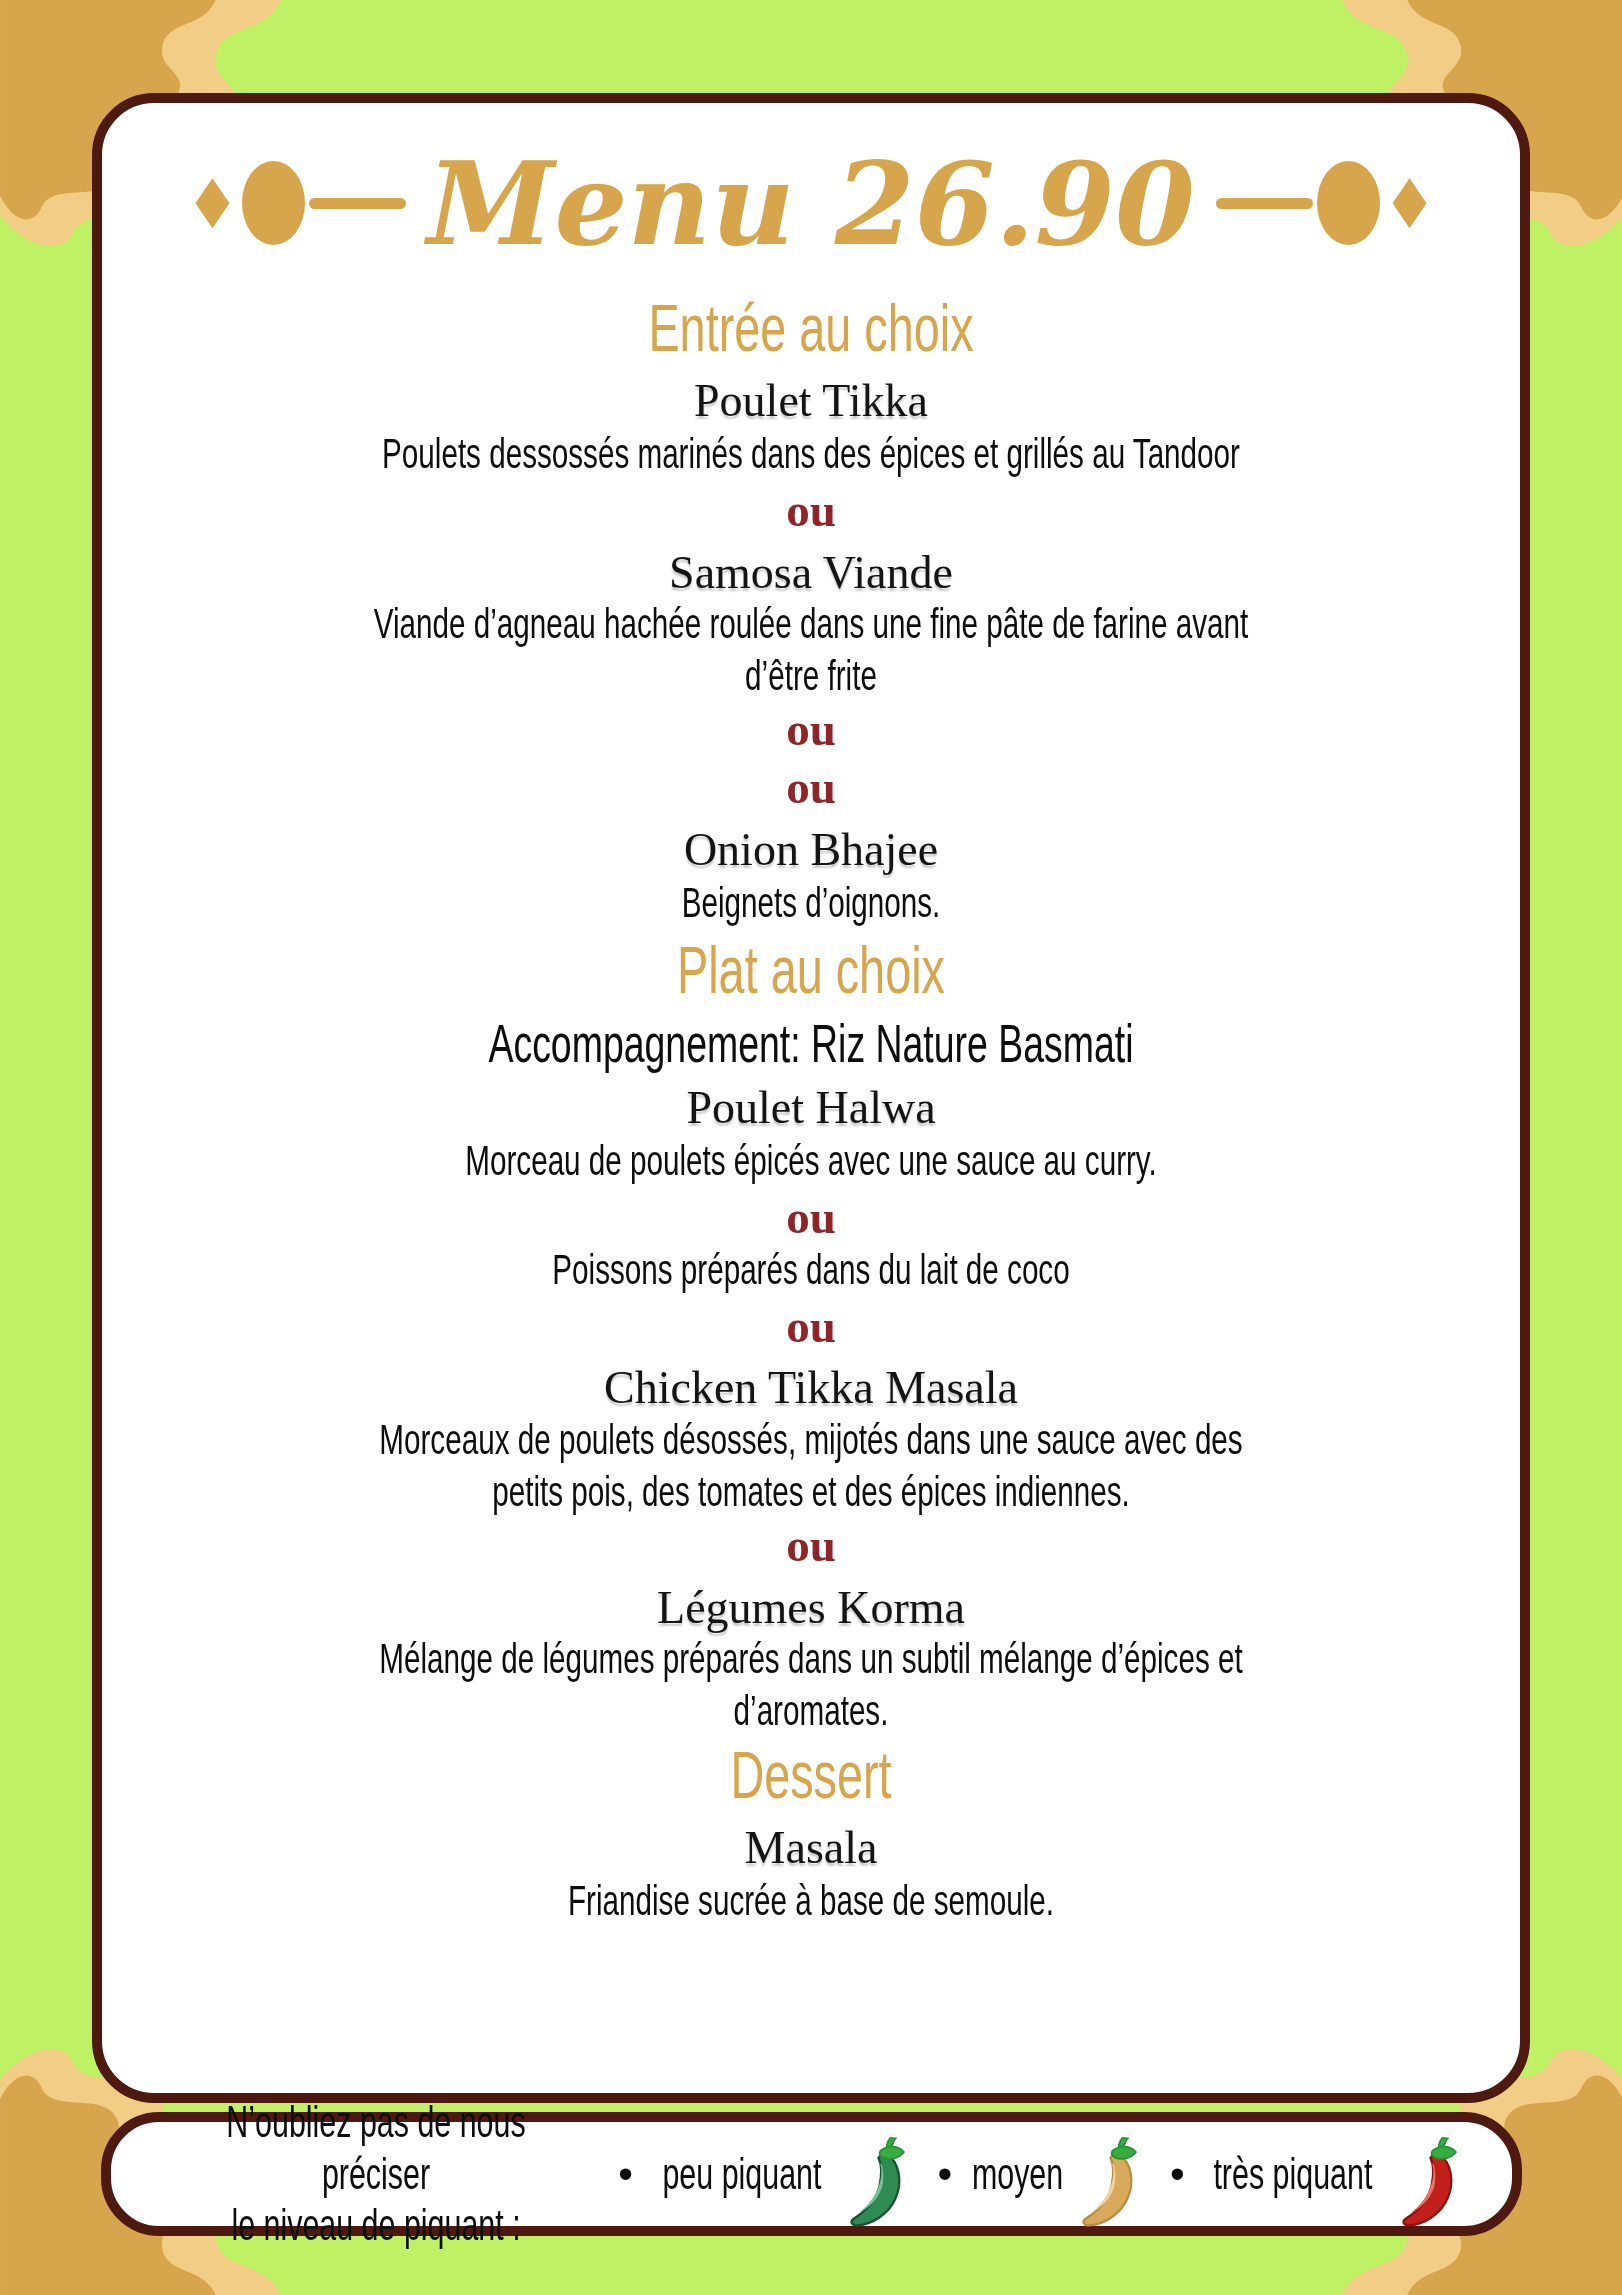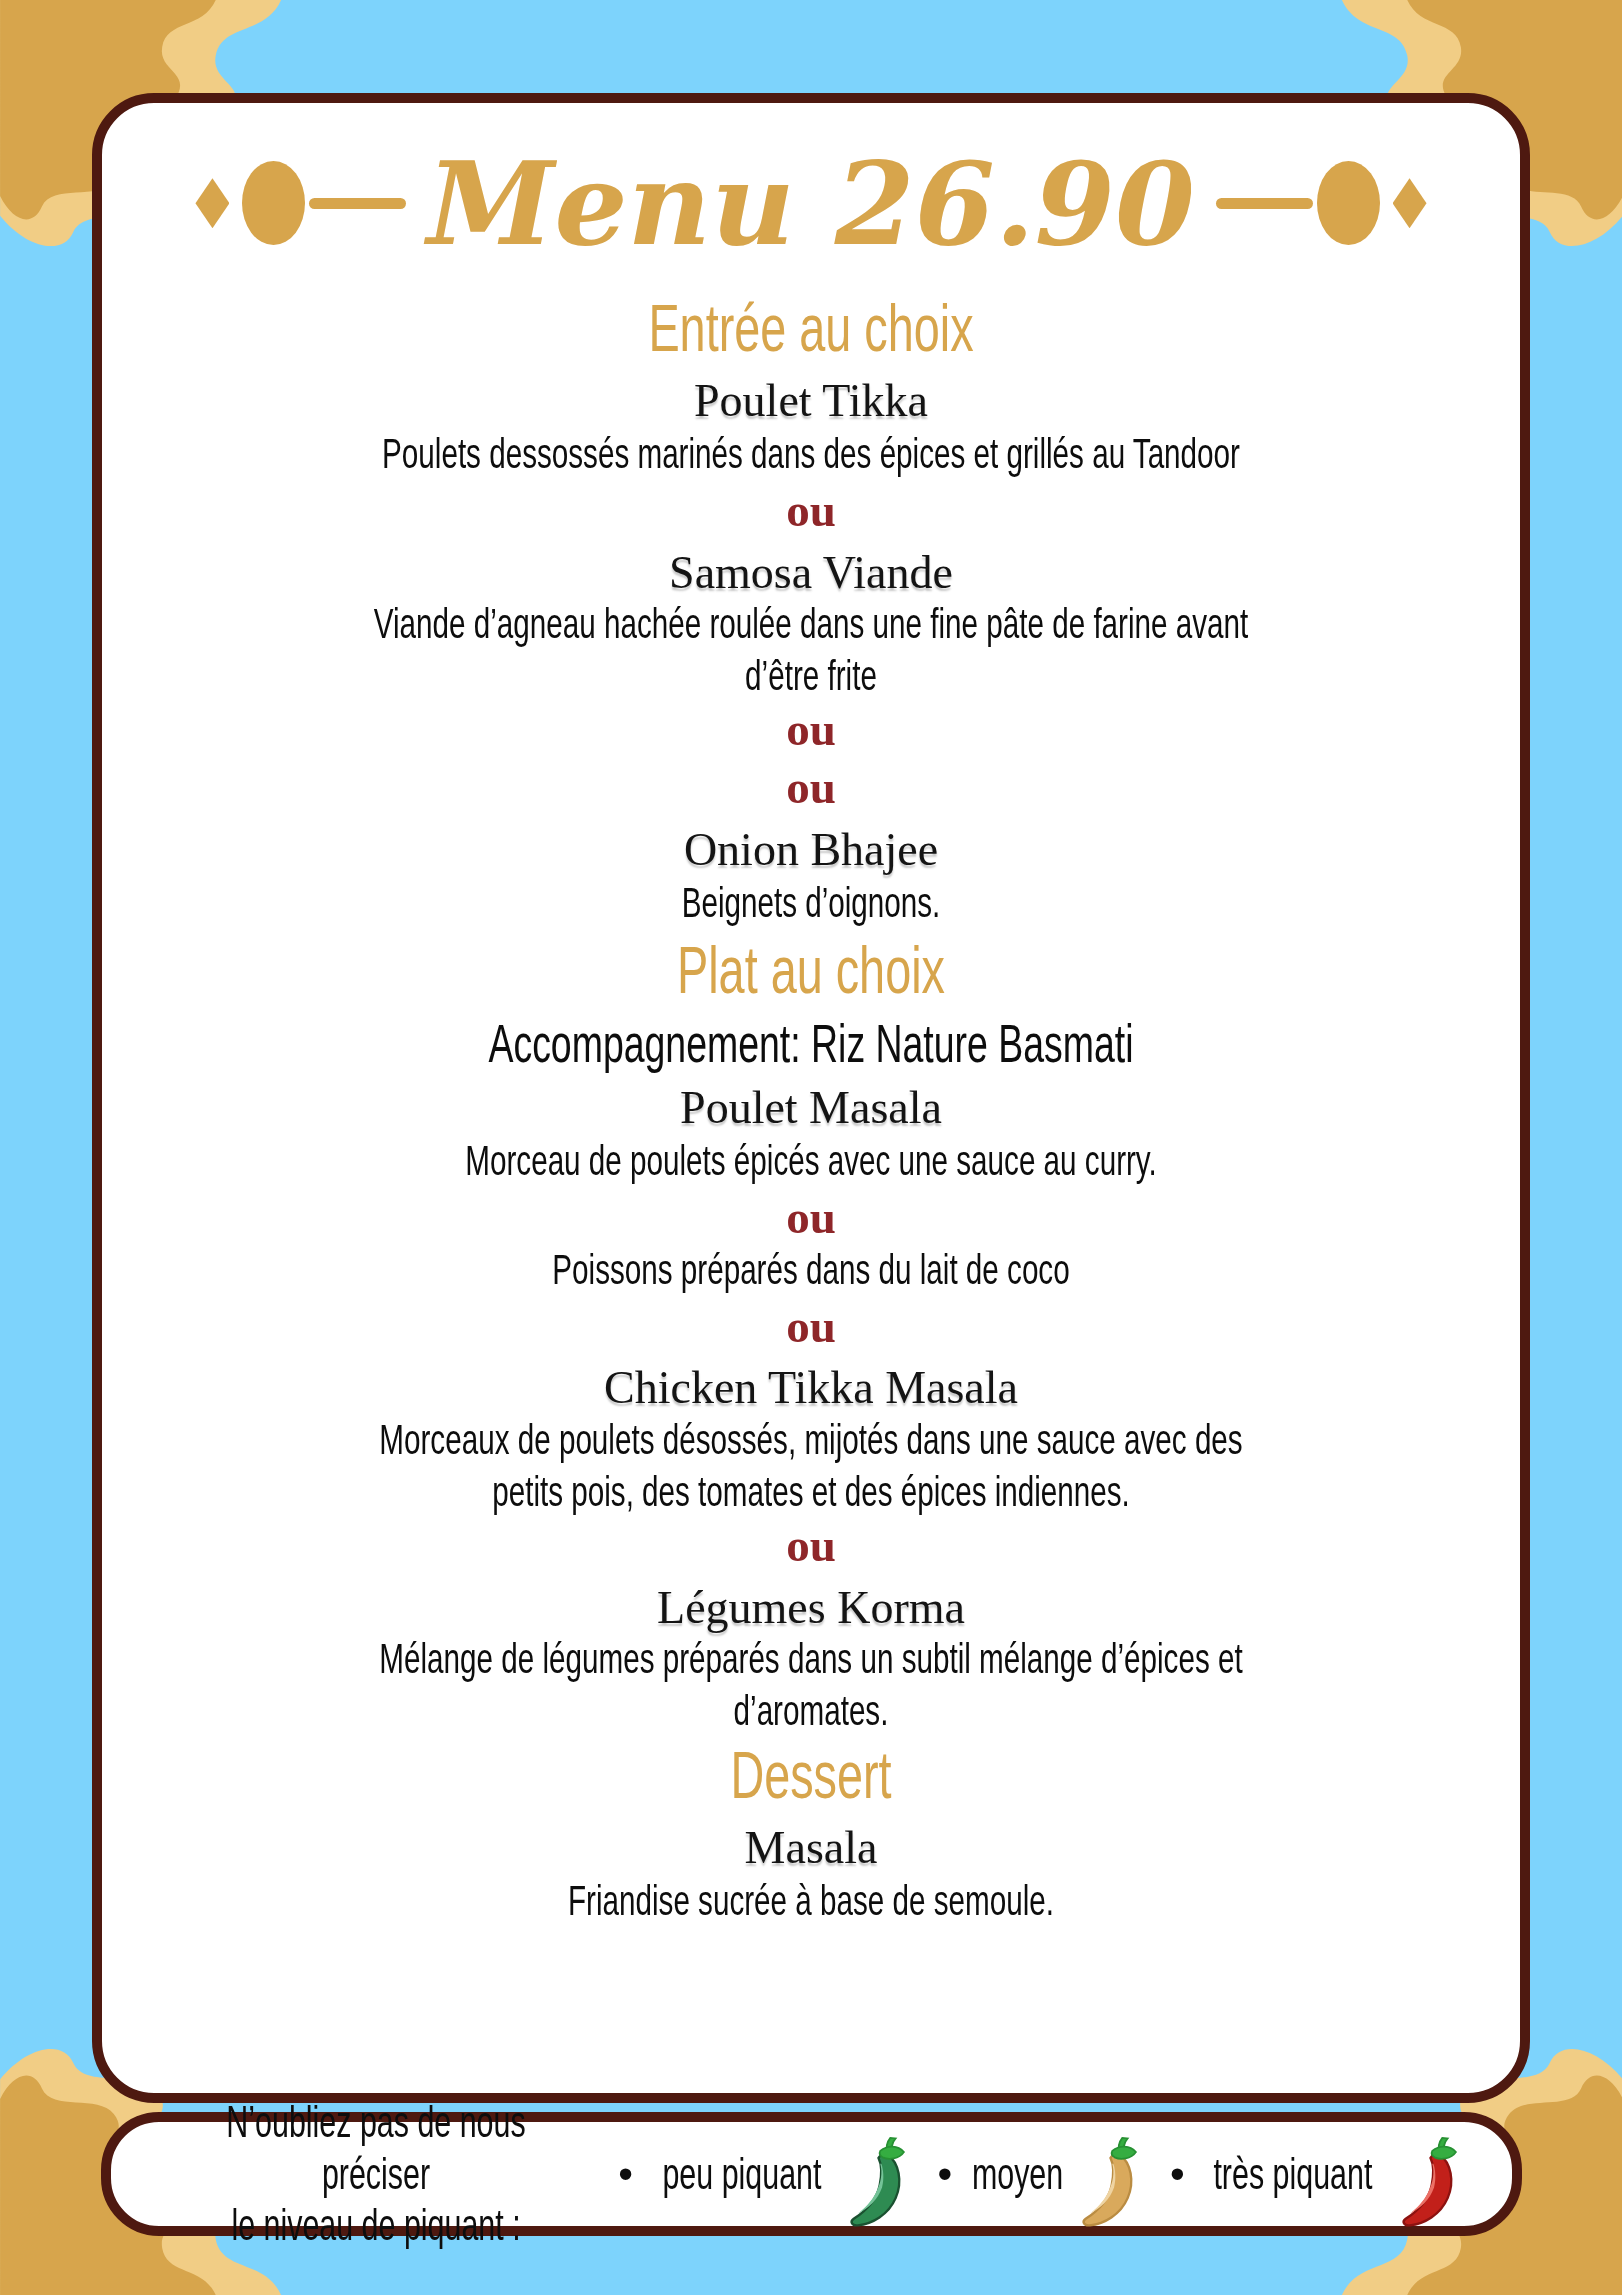--- a/index.html
+++ b/index.html
@@ -1,16 +1,16 @@
 <!DOCTYPE html>
 <html style="font-size:10.5px"><head>
 <meta charset="utf-8">
 <style>
   html,body{margin:0;padding:0;background:#350402;}
-  .page{position:relative;width:1623px;height:2295px;background:#7dd3fc;overflow:hidden;
+  .page{position:relative;width:1623px;height:2295px;background:#bef264;overflow:hidden;
         font-family:"Liberation Sans",sans-serif;}
 
   
   .corner{position:absolute;z-index:1;}
   .corner.tl{left:0;top:0;}
   .corner.tr{right:0;top:0;transform:scaleX(-1);}
   .corner.bl{left:0;bottom:0;transform:scaleY(-1);}
   .corner.br{right:0;bottom:0;transform:scale(-1,-1);}
 
   
@@ -107,21 +107,21 @@
     <div class="or">ou</div>
     <div>
       <div class="dish-name">Onion Bhajee</div>
       <div class="desc squish">Beignets d’oignons.</div>
     </div>
 
     <h2 class="heading squish">Plat au choix</h2>
     <div class="note squish">Accompagnement: Riz Nature Basmati</div>
 
     <div>
-      <div class="dish-name">Poulet Masala</div>
+      <div class="dish-name">Poulet Halwa</div>
       <div class="desc squish">Morceau de poulets épicés avec une sauce au curry.</div>
     </div>
     <div class="or">ou</div>
     <div>
       <div class="desc squish">Poissons préparés dans du lait de coco</div>
     </div>
     <div class="or">ou</div>
     <div>
       <div class="dish-name">Chicken Tikka Masala</div>
       <div class="desc squish">Morceaux de poulets désossés, mijotés dans une sauce avec des

